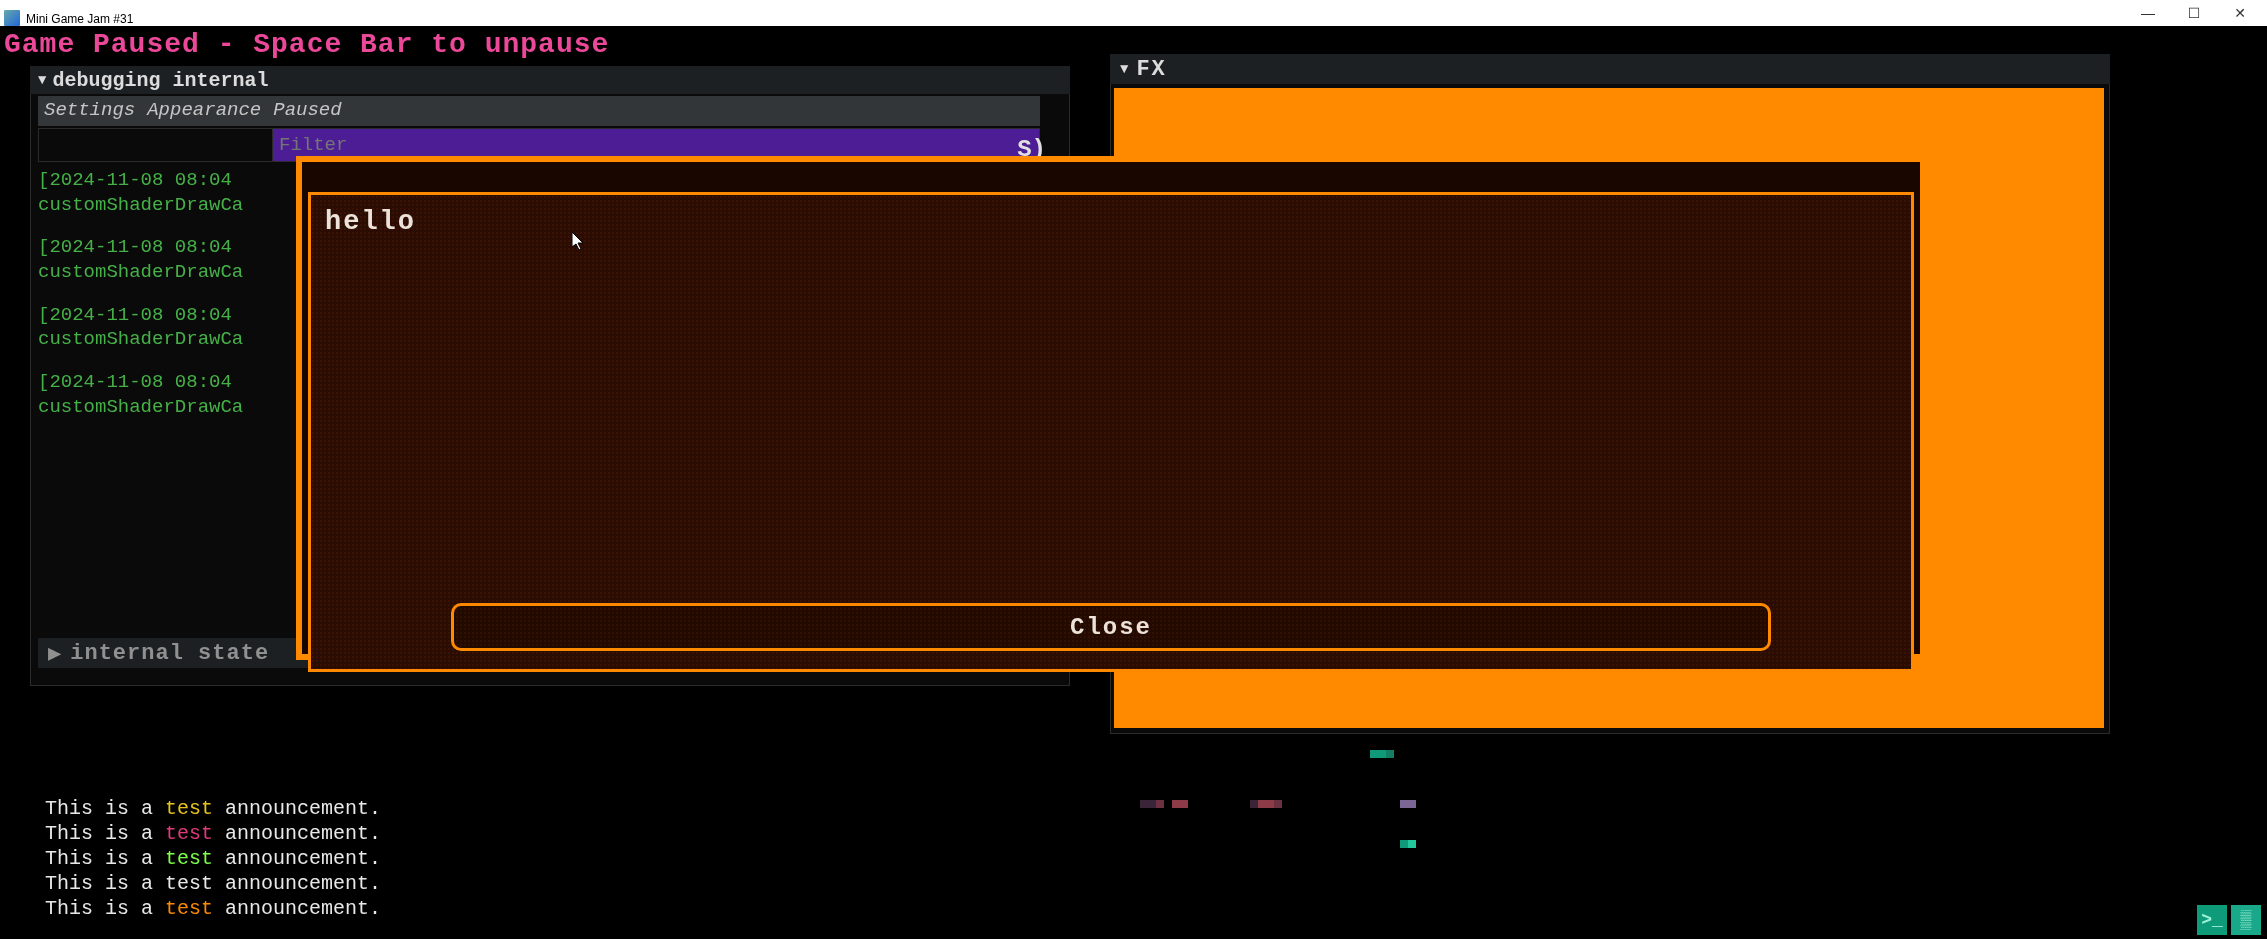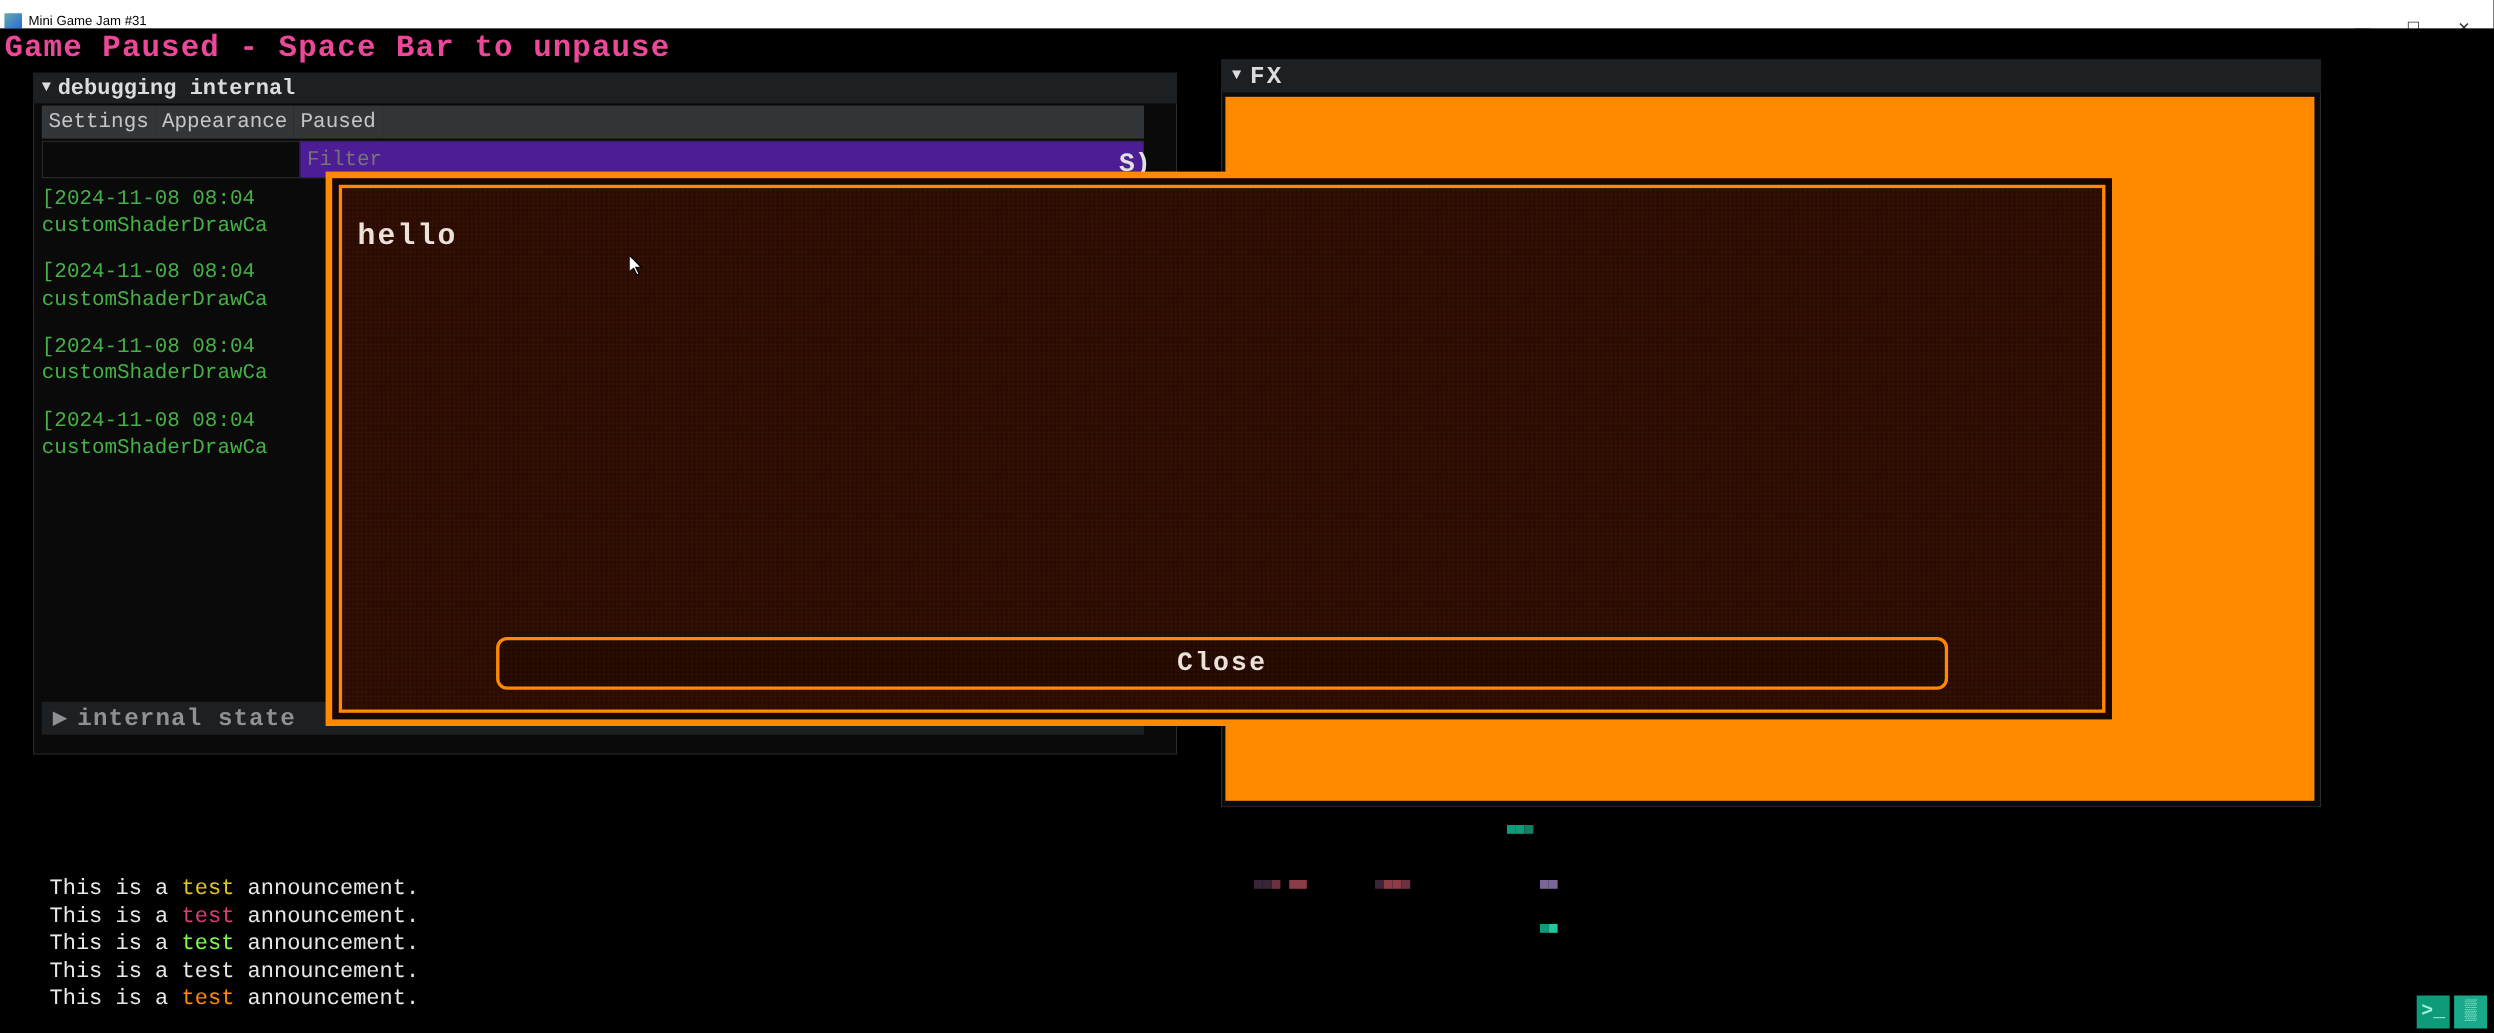--- a/index.html
+++ b/index.html
@@ -10,22 +10,22 @@
   width: 2267px;
   height: 939px;
   overflow: hidden;
   position: relative;
   user-select: none;
 }
 .titlebar {
   height: 26px;
   background: #fff;
   display: flex;
-  align-items: flex-start;
-  padding: 12px 4px;
+  align-items: flex-end;
+  padding: 0 4px;
   color: #000;
   font-family: Segoe UI, sans-serif;
   font-size: 12px;
 }
 .titlebar .tb-icon {
   width: 16px; height: 16px; margin-right: 6px;
   background: linear-gradient(135deg,#6aa,#26d); border-radius:1px;
 }
 .titlebar .spacer { flex: 1; }
 .tb-btn { width: 46px; height: 26px; display:flex; align-items:center; justify-content:center; color:#333; font-size: 14px; cursor:pointer; }
@@ -63,20 +63,21 @@
   font-weight: bold;
 }
 .collapse-tri { font-size: 14px; }
 .tabs {
   display: flex;
   background: #141414;
   margin: 2px 30px 0 8px;
   height: 30px;
   font-size: 19px;
   color: #c5c5c5;
+  font-style: italic;
 }
 .tabs .tab {
   padding: 3px 6px 0 6px;
   background: #323638;
   margin-right: 0px;
   cursor: pointer;
 }
 .tabs-filler { flex:1; background:#323638;}
 .subbar {
   display:flex;
@@ -167,24 +168,25 @@
 .dialog-inner1 {
   width:100%; height:100%;
   background: #1a0600;
   padding: 6px;
 }
 .dialog-inner2 {
   width:100%; height:100%;
   border: 3px solid #ff8a00;
   background: #2a0c02;
   position: relative;
-  padding: 30px 14px 14px 14px;
+  padding: 12px 14px 14px 14px;
   background-image:
     radial-gradient(#3a1204 1px, transparent 1px);
   background-size: 4px 4px;
+  margin-top: 24px;
 }
 .dialog-text {
   font-size: 27px;
   font-weight: bold;
   letter-spacing: 2px;
   color: #ece2da;
 }
 .dialog-close {
   position:absolute;
   left: 140px; right: 140px; bottom: 18px;

